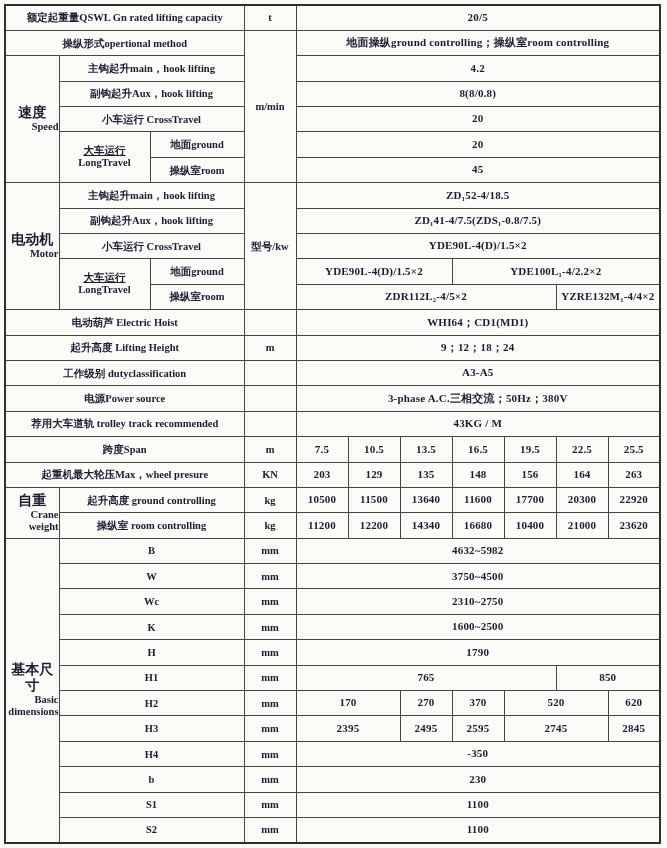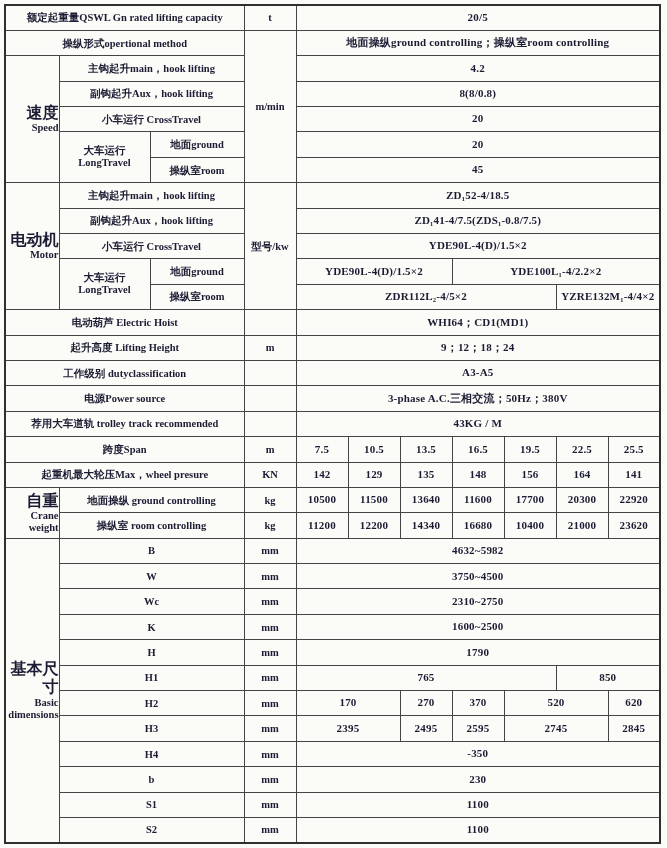--- a/index.html
+++ b/index.html
@@ -27,24 +27,24 @@
     overflow:hidden;
     white-space:nowrap;
     height:23.4px;
     line-height:1.05;
   }
   tr{height:25.4px;}
   td.label{font-size:10.5px;}
   td.val{font-size:11px;letter-spacing:.2px;}
   td.unit{font-size:10.5px;}
   td.group{white-space:normal;line-height:1.15;font-size:10.5px;padding:0;}
-  td.group .zh{display:block;font-size:16px;text-align:right;}
+  td.group .zh{display:block;font-size:14px;}
   td.group .en{display:block;text-align:right;}
   td.sub2{white-space:normal;line-height:1.15;}
-  td.sub2 .zh{display:block;font-size:10.5px;}
+  td.sub2 .zh{display:block;font-size:10.5px;text-decoration:underline;}
   td.sub2 .en{display:block;}
 </style>
 </head>
 <body>
 
 <table class="spec">
   <colgroup>
     <col style="width:54px">
     <col style="width:91px">
     <col style="width:94px">
@@ -166,35 +166,35 @@
     <td class="val">13.5</td>
     <td class="val">16.5</td>
     <td class="val">19.5</td>
     <td class="val">22.5</td>
     <td class="val">25.5</td>
   </tr>
 
   <tr>
     <td class="label" colspan="3">起重机最大轮压Max，wheel presure</td>
     <td class="unit">KN</td>
-    <td class="val">142</td>
+    <td class="val">203</td>
     <td class="val">129</td>
     <td class="val">135</td>
     <td class="val">148</td>
     <td class="val">156</td>
     <td class="val">164</td>
-    <td class="val">141</td>
+    <td class="val">263</td>
   </tr>
 
   <tr>
     <td class="group" rowspan="2">
       <span class="zh">自重</span>
       <span class="en">Crane weight</span>
     </td>
-    <td class="label" colspan="2">地面操纵 ground controlling</td>
+    <td class="label" colspan="2">起升高度 ground controlling</td>
     <td class="unit">kg</td>
     <td class="val">10500</td>
     <td class="val">11500</td>
     <td class="val">13640</td>
     <td class="val">11600</td>
     <td class="val">17700</td>
     <td class="val">20300</td>
     <td class="val">22920</td>
   </tr>
   <tr>

